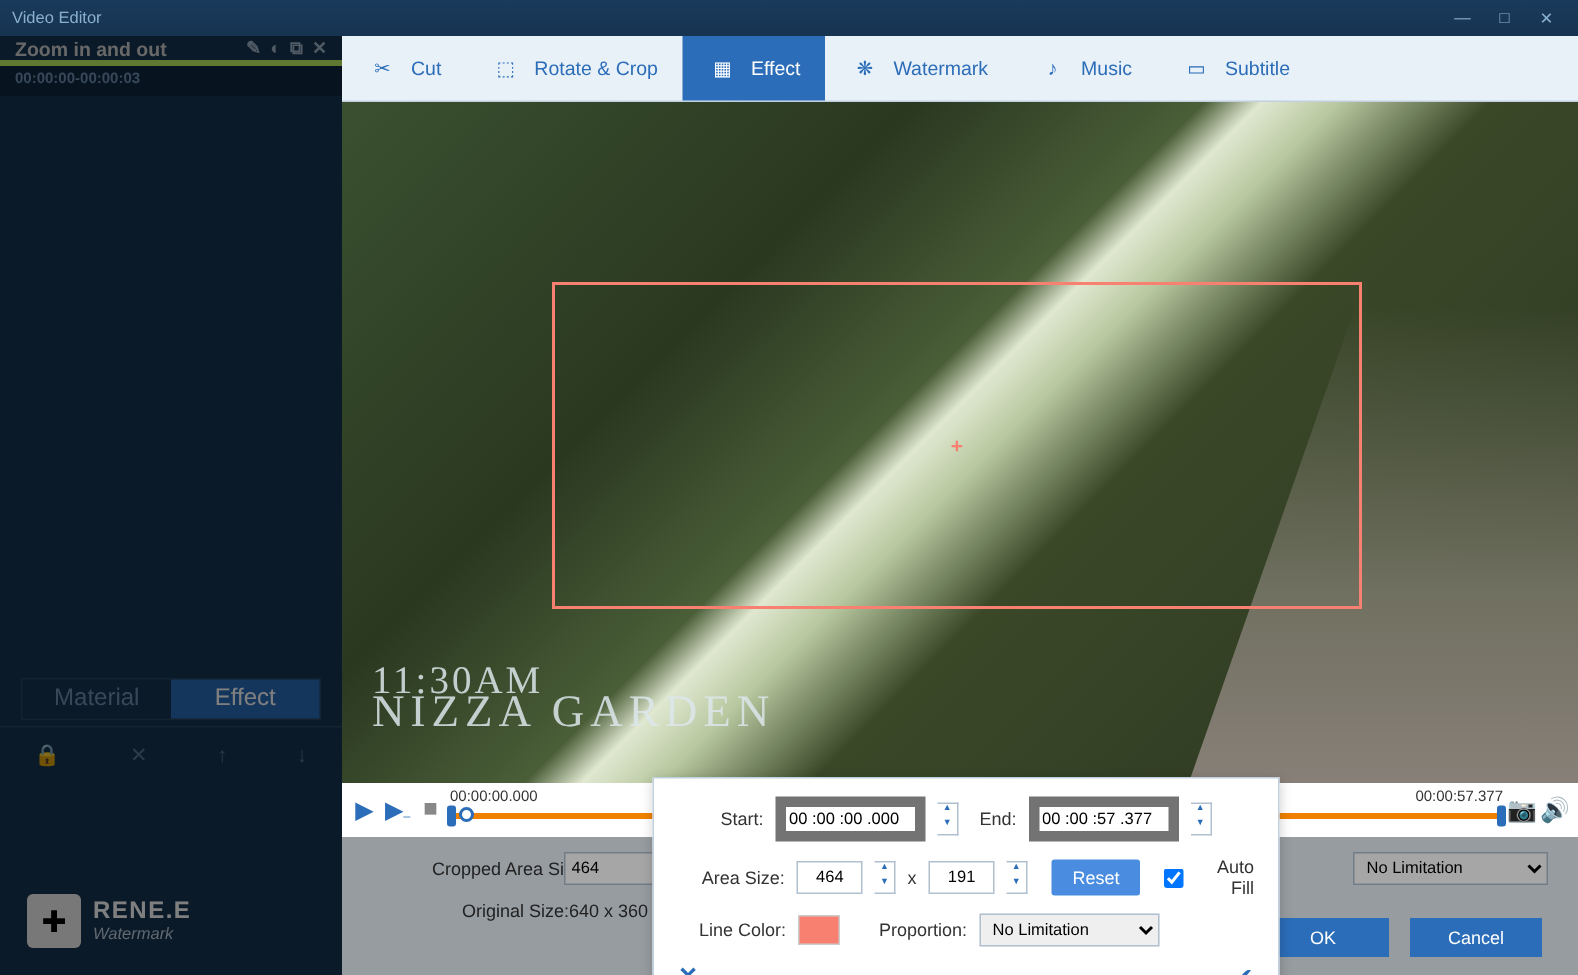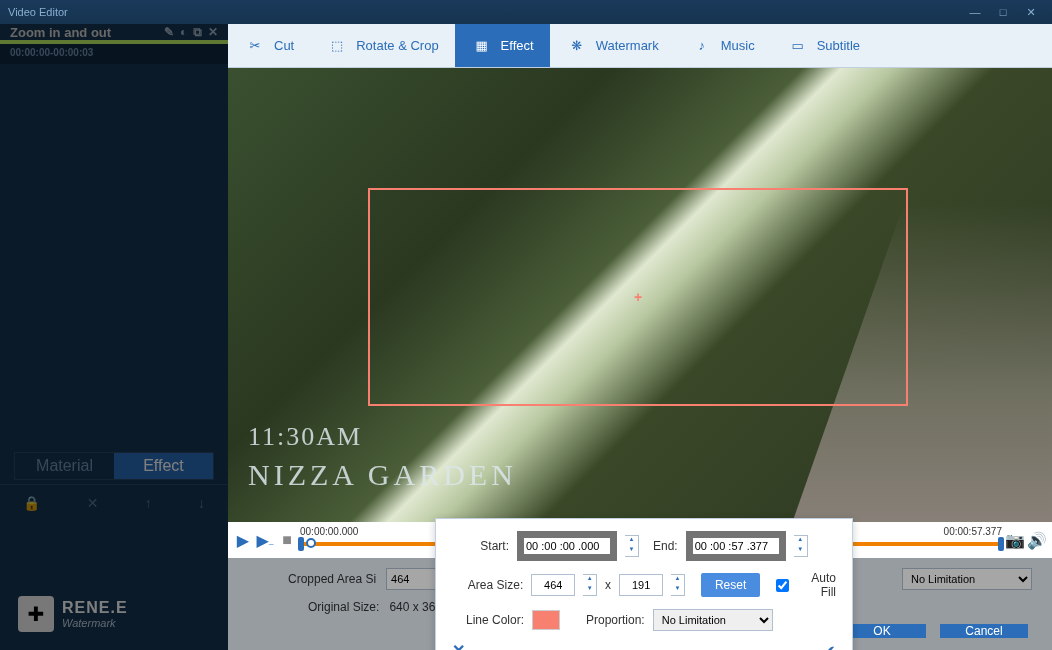--- a/index.html
+++ b/index.html
@@ -35,41 +35,41 @@
 .toolbar { height: 44px; background: #e8f0f8; display: flex; align-items: stretch; border-bottom: 1px solid #c0d0e0; }
 .tool-btn { display: flex; align-items: center; gap: 8px; padding: 0 16px; color: #2b6db8; font-size: 13px; font-weight: 500; cursor: pointer; }
 .tool-btn.active { background: #2b6db8; color: #fff; }
 .tool-icon { width: 22px; height: 22px; display: flex; align-items: center; justify-content: center; }
 
 .preview { flex: 1; background: #2a2a2a; position: relative; overflow: hidden; }
 .preview-video { position: absolute; inset: 0; background: linear-gradient(135deg, #3a5030 0%, #2a3820 30%, #4a5e38 45%, #e0e8d0 48%, #b8c8a0 52%, #3a4828 60%, #2a3520 100%); }
 .tree-path { position: absolute; bottom: 0; right: 0; width: 45%; height: 70%; background: linear-gradient(to top, #888078 0%, #707060 40%, transparent 100%); clip-path: polygon(30% 100%, 100% 100%, 100% 0, 60% 0); }
 .crop-box { position: absolute; left: 140px; top: 120px; width: 540px; height: 218px; border: 2px solid #f88070; }
 .crop-center { position: absolute; left: 50%; top: 50%; transform: translate(-50%,-50%); color: #f88070; font-size: 14px; font-weight: bold; }
-.overlay-time { position: absolute; left: 20px; bottom: 70px; color: rgba(220,230,235,0.85); font-size: 26px; letter-spacing: 2px; font-family: serif; text-align: center; }
+.overlay-time { position: absolute; left: 20px; bottom: 53px; color: rgba(220,230,235,0.85); font-size: 26px; letter-spacing: 2px; font-family: serif; text-align: center; }
 .overlay-title { position: absolute; left: 20px; bottom: 30px; color: rgba(220,230,235,0.85); font-size: 30px; letter-spacing: 4px; font-family: serif; }
 
 .timeline { height: 36px; background: #fff; display: flex; align-items: center; padding: 0 6px; gap: 4px; position: relative; }
 .tl-btn { color: #2b6db8; width: 18px; height: 18px; display: flex; align-items: center; justify-content: center; cursor: pointer; }
 .tl-track { flex: 1; position: relative; height: 24px; }
 .tl-labels { position: absolute; top: -2px; left: 0; right: 0; display: flex; justify-content: space-between; font-size: 10px; color: #333; }
 .tl-bar { position: absolute; top: 14px; left: 0; right: 0; height: 4px; background: #f08000; border-radius: 2px; }
 .tl-handle { position: absolute; top: 9px; width: 6px; height: 14px; background: #2b6db8; border-radius: 2px; }
 .tl-handle.left { left: -2px; }
 .tl-handle.right { right: -2px; }
 .tl-thumb { position: absolute; top: 10px; left: 6px; width: 10px; height: 10px; background: #fff; border: 2px solid #2b6db8; border-radius: 50%; }
 
 .bottom-bar { height: 92px; background: #e8f0f8; padding: 10px 20px; display: flex; flex-direction: column; gap: 10px; font-size: 12px; color: #333; position: relative; }
 .bottom-dim { position: absolute; inset: 0; background: rgba(0,0,0,0.35); z-index: 4; }
-.row { display: flex; align-items: center; gap: 10px; }
+.row { display: flex; align-items: center; }
 .row label { min-width: 100px; text-align: right; }
 .ns-input { width: 60px; height: 22px; border: 1px solid #b0c0d0; padding: 0 4px; font-size: 11px; }
 .sel { width: 130px; height: 22px; border: 1px solid #b0c0d0; background: #fff; font-size: 11px; padding: 0 4px; }
 .action-btns { position: absolute; right: 24px; bottom: 12px; display: flex; gap: 14px; z-index: 6; }
-.action-btn { width: 88px; height: 14px; background: #2b6db8; color: #fff; border: none; font-size: 12px; cursor: pointer; }
+.action-btn { width: 88px; height: 26px; background: #2b6db8; color: #fff; border: none; font-size: 12px; cursor: pointer; }
 
 .popup { position: absolute; left: 435px; top: 518px; width: 418px; background: #fff; border: 1px solid #c0d0e0; box-shadow: 0 2px 8px rgba(0,0,0,0.2); padding: 12px 16px; z-index: 20; font-size: 12px; color: #333; }
 .popup-row { display: flex; align-items: center; gap: 8px; margin-bottom: 10px; }
 .popup-row label { text-align: right; }
 .time-input { width: 100px; height: 30px; border: 7px solid #737373; font-size: 11px; padding: 0 2px; }
 .spinner { width: 14px; height: 22px; display: flex; flex-direction: column; border: 1px solid #b0c0d0; border-left: none; }
 .spinner span { flex: 1; font-size: 6px; text-align: center; color: #2b6db8; cursor: pointer; }
 .num-input { width: 44px; height: 22px; border: 1px solid #b0c0d0; font-size: 11px; text-align: center; }
 .reset-btn { height: 24px; padding: 0 14px; background: #4a8de0; color: #fff; border: none; border-radius: 2px; font-size: 12px; cursor: pointer; }
 .color-swatch { width: 28px; height: 20px; background: #f88070; border: 1px solid #ccc; }

